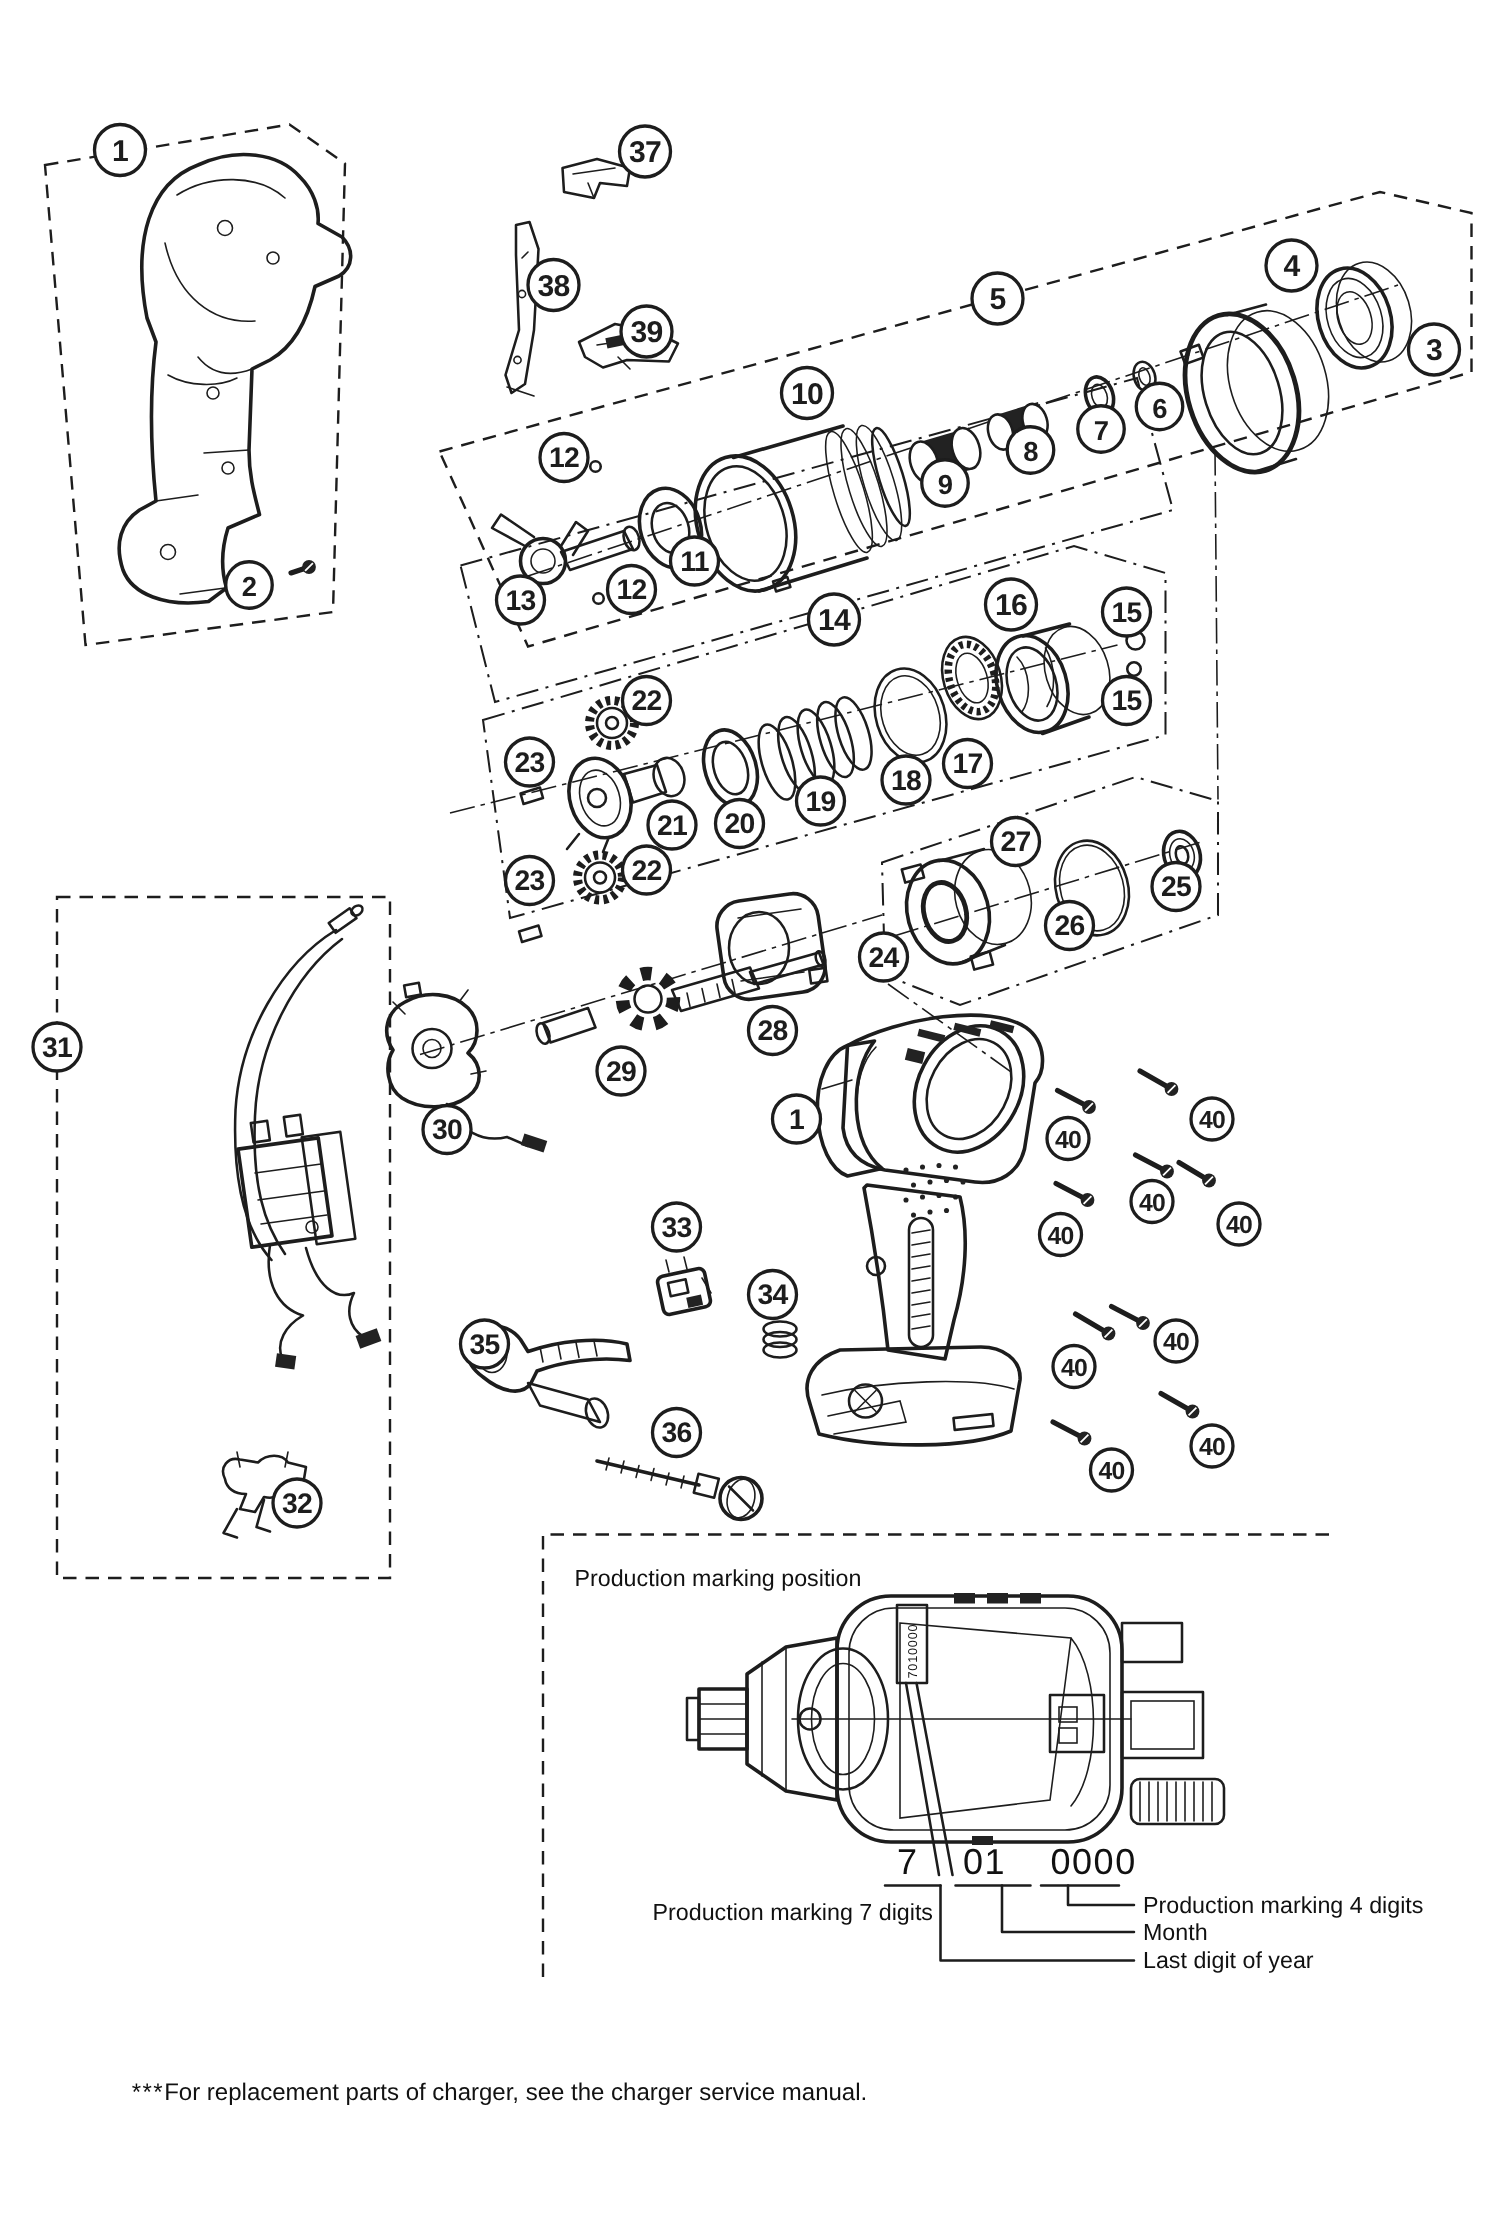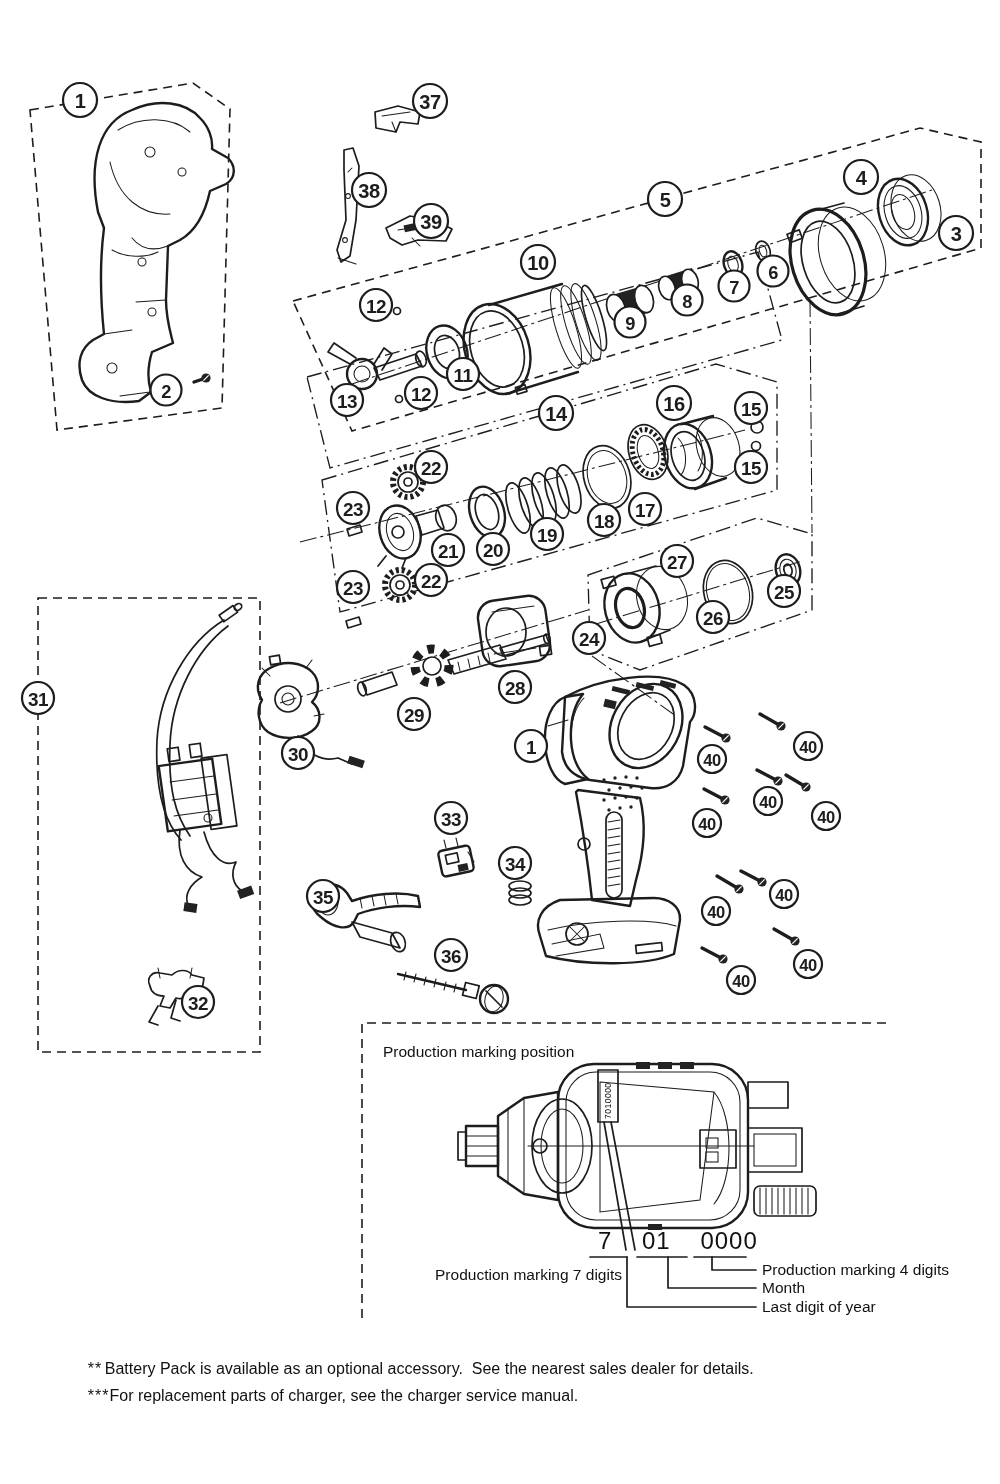--- a/index.html
+++ b/index.html
@@ -640,19 +640,16 @@
           <circle cx="808" cy="964" r="14" class="co"></circle>
           <text x="808" y="965" class="cot" font-size="16.5">40</text>
         </g>
         <g>
           <circle cx="741" cy="980" r="14" class="co"></circle>
           <text x="741" y="981" class="cot" font-size="16.5">40</text>
         </g>
       </g>
 </svg>
 
-  <div class="footnote" style="top:1340px;">
-    <span class="marker">**</span><span>Battery Pack is available as an optional accessory.  See the nearest sales dealer for details.</span>
-  </div>
   <div class="footnote" style="top:1367px;text-align:center;">
     <span class="marker">***</span><span>For replacement parts of charger, see the charger service manual.</span>
   </div>
 </div>
 
 </body></html>

